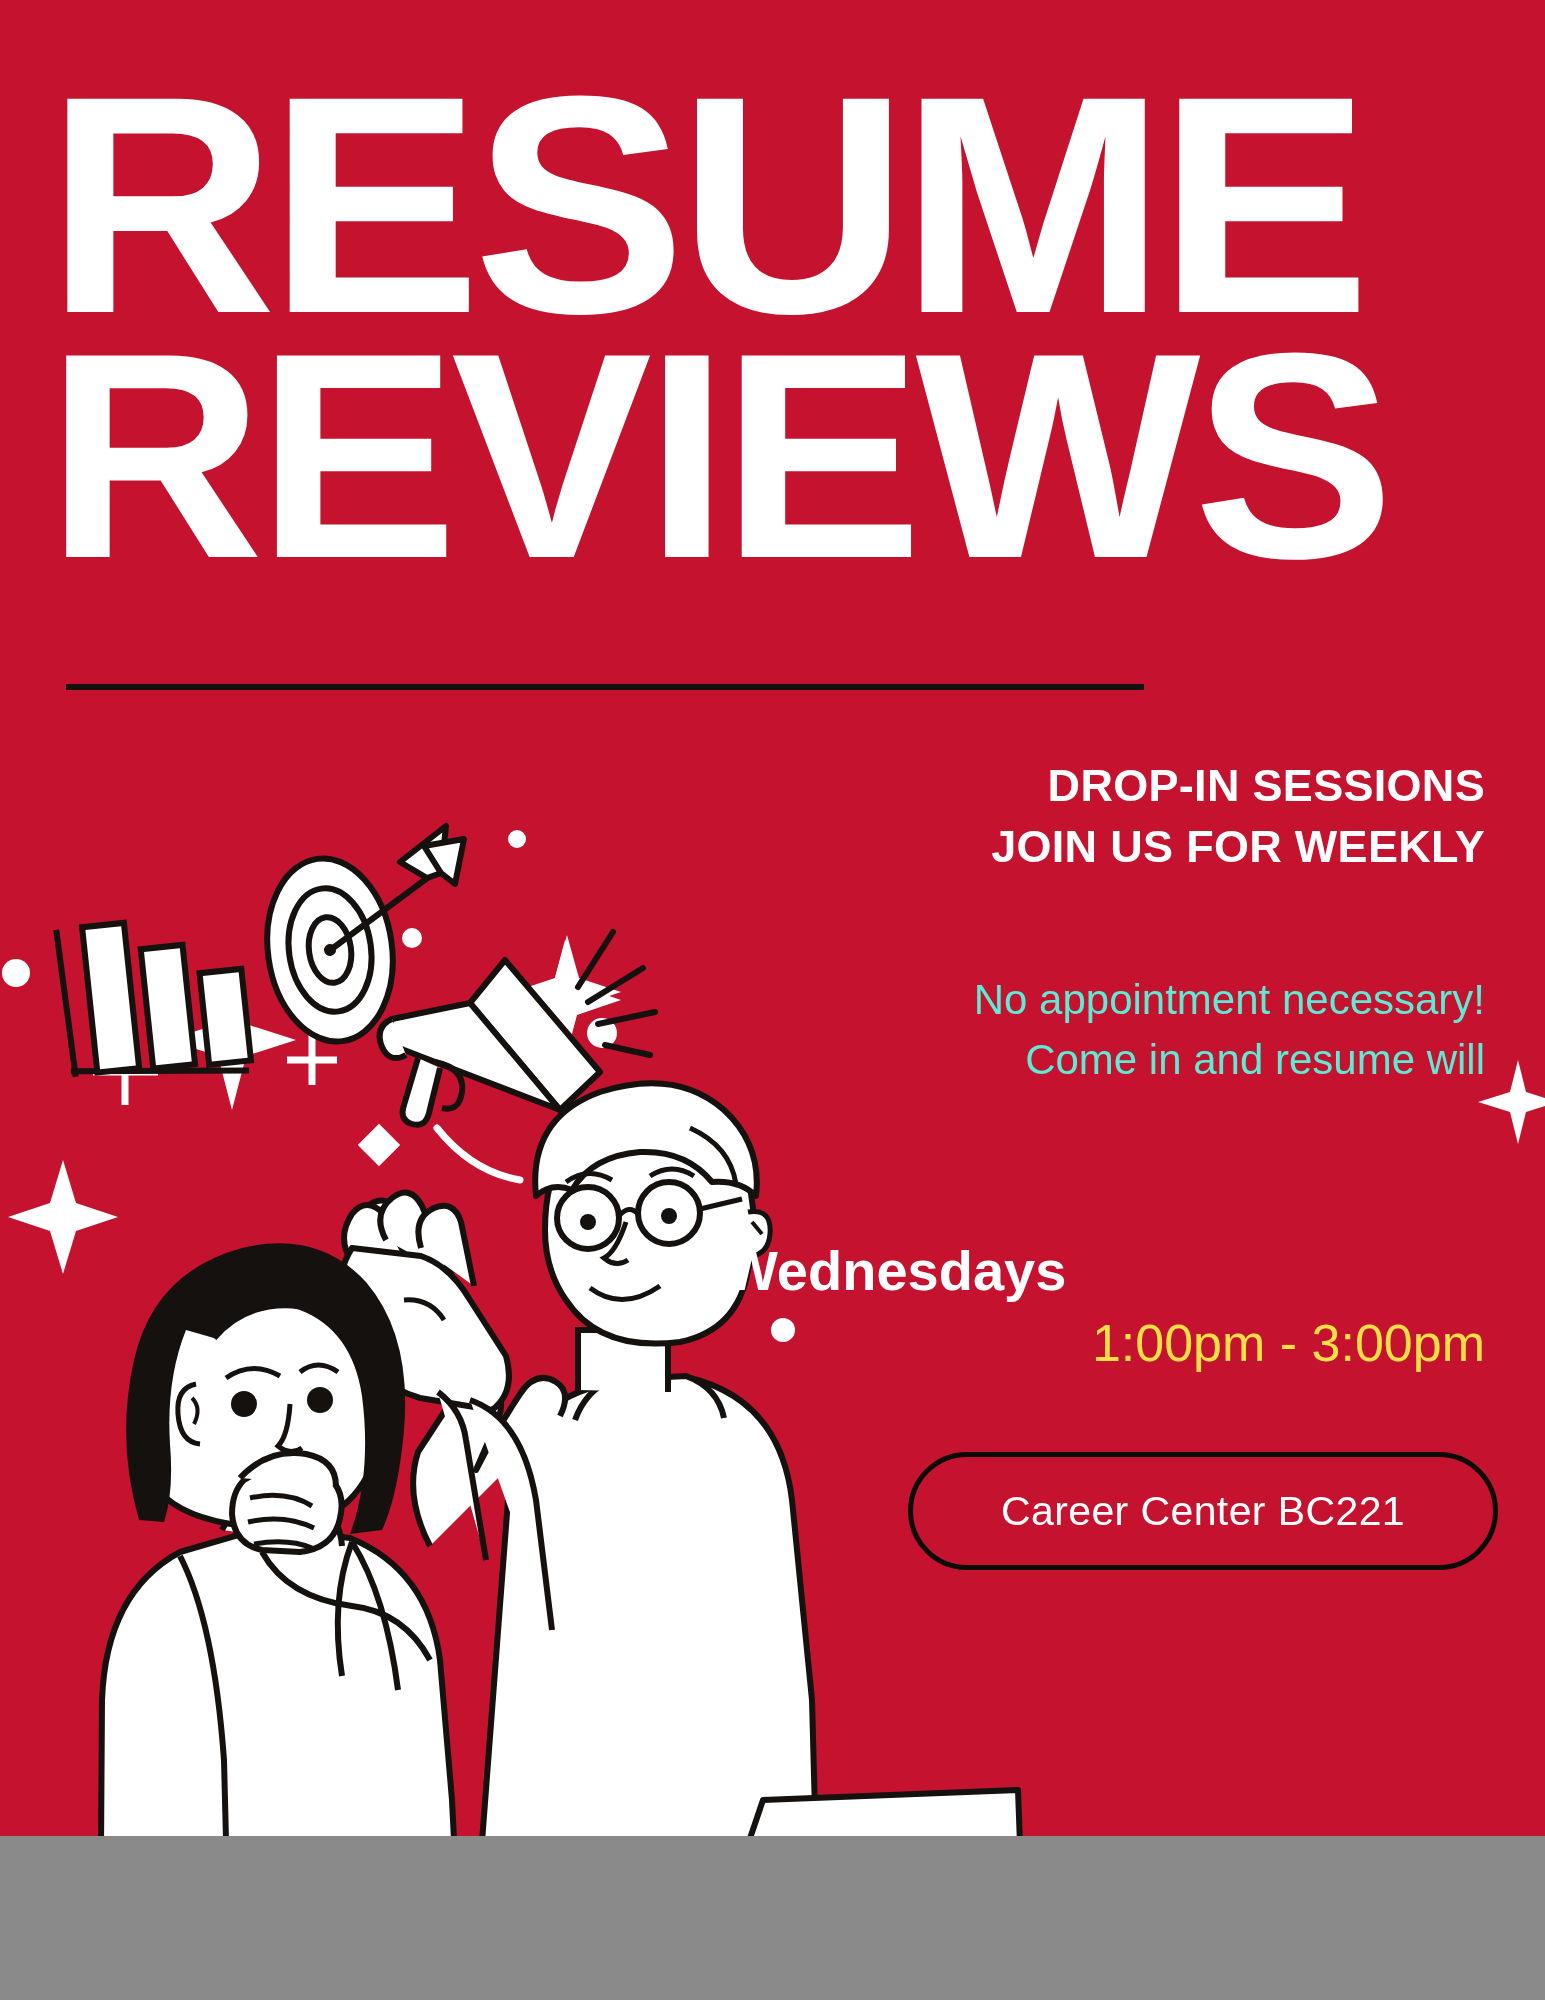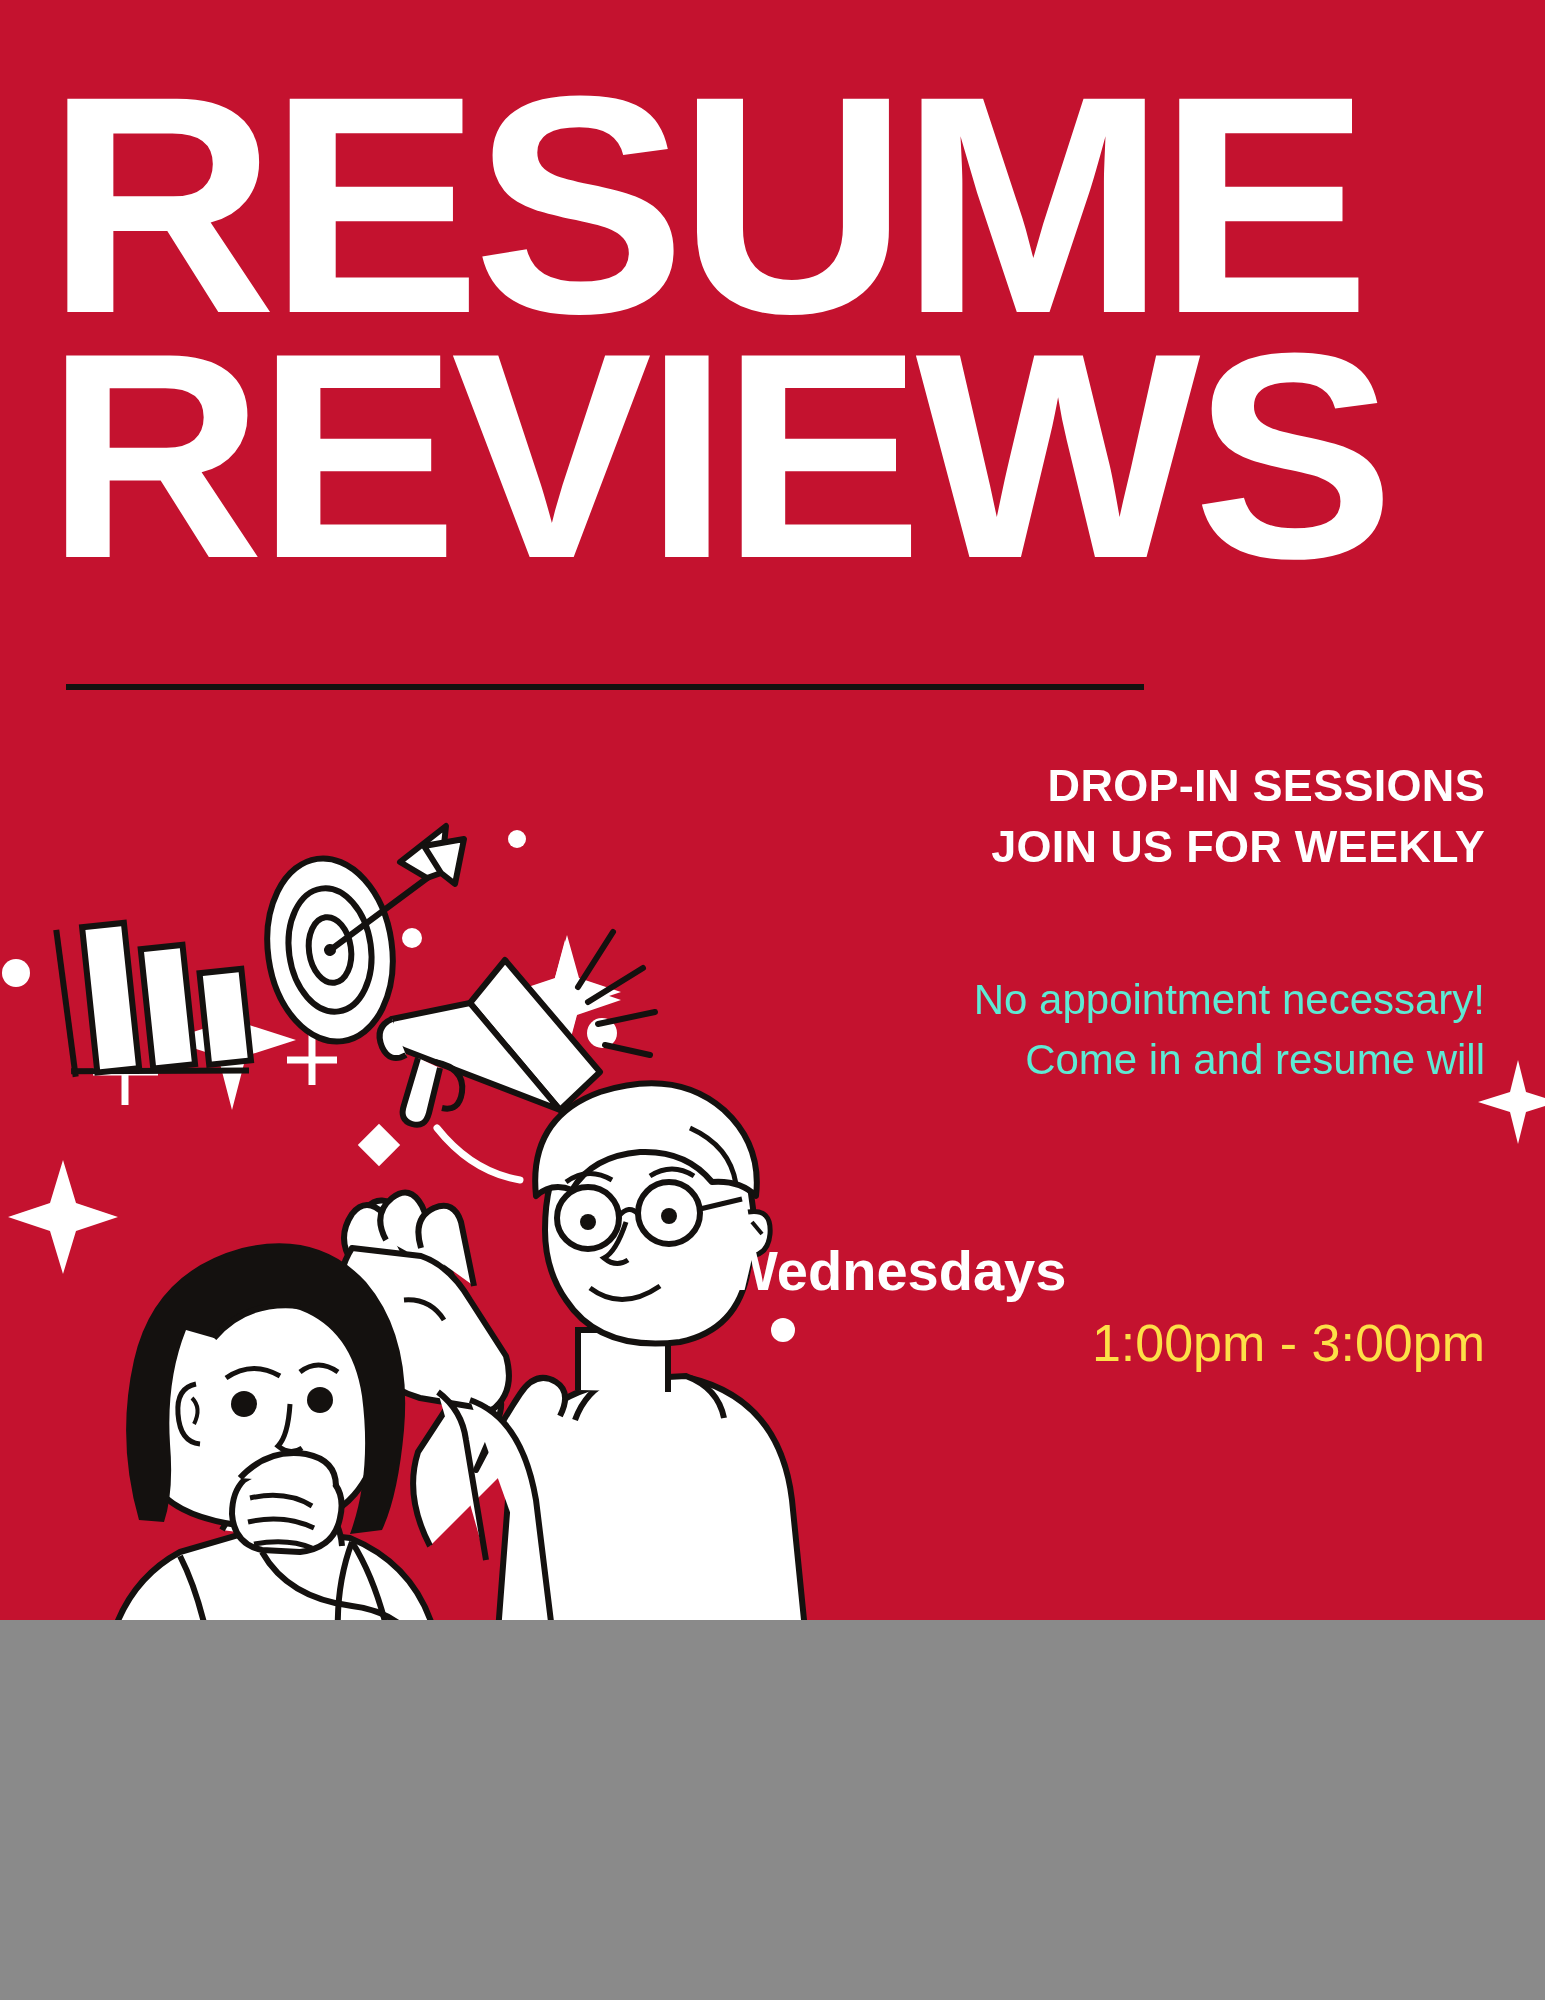--- a/index.html
+++ b/index.html
@@ -4,21 +4,21 @@
 <title>Resume Reviews Poster</title>
 <style>
   html, body {
     margin: 0;
     padding: 0;
     background: #8a8a8a;
   }
   #poster {
     position: relative;
     width: 1545px;
-    height: 1620px;
+    height: 1836px;
     background: #C4122F;
     overflow: hidden;
     font-family: "Liberation Sans", sans-serif;
     -webkit-font-smoothing: antialiased;
   }
 
   
   .headline {
     position: absolute;
     left: 46px;
@@ -313,14 +313,17 @@
   </div>
 
   <div class="bodycopy">
     <div>No appointment necessary!</div>
     <div>Come in and resume will</div>
   </div>
 
   <div class="sched-day">Wednesdays</div>
   <div class="sched-time">1:00pm - 3:00pm</div>
 
+  <div class="pill">
+    <span>Career Center BC221</span>
+  </div>
 
 </div>
 
 </body></html>

